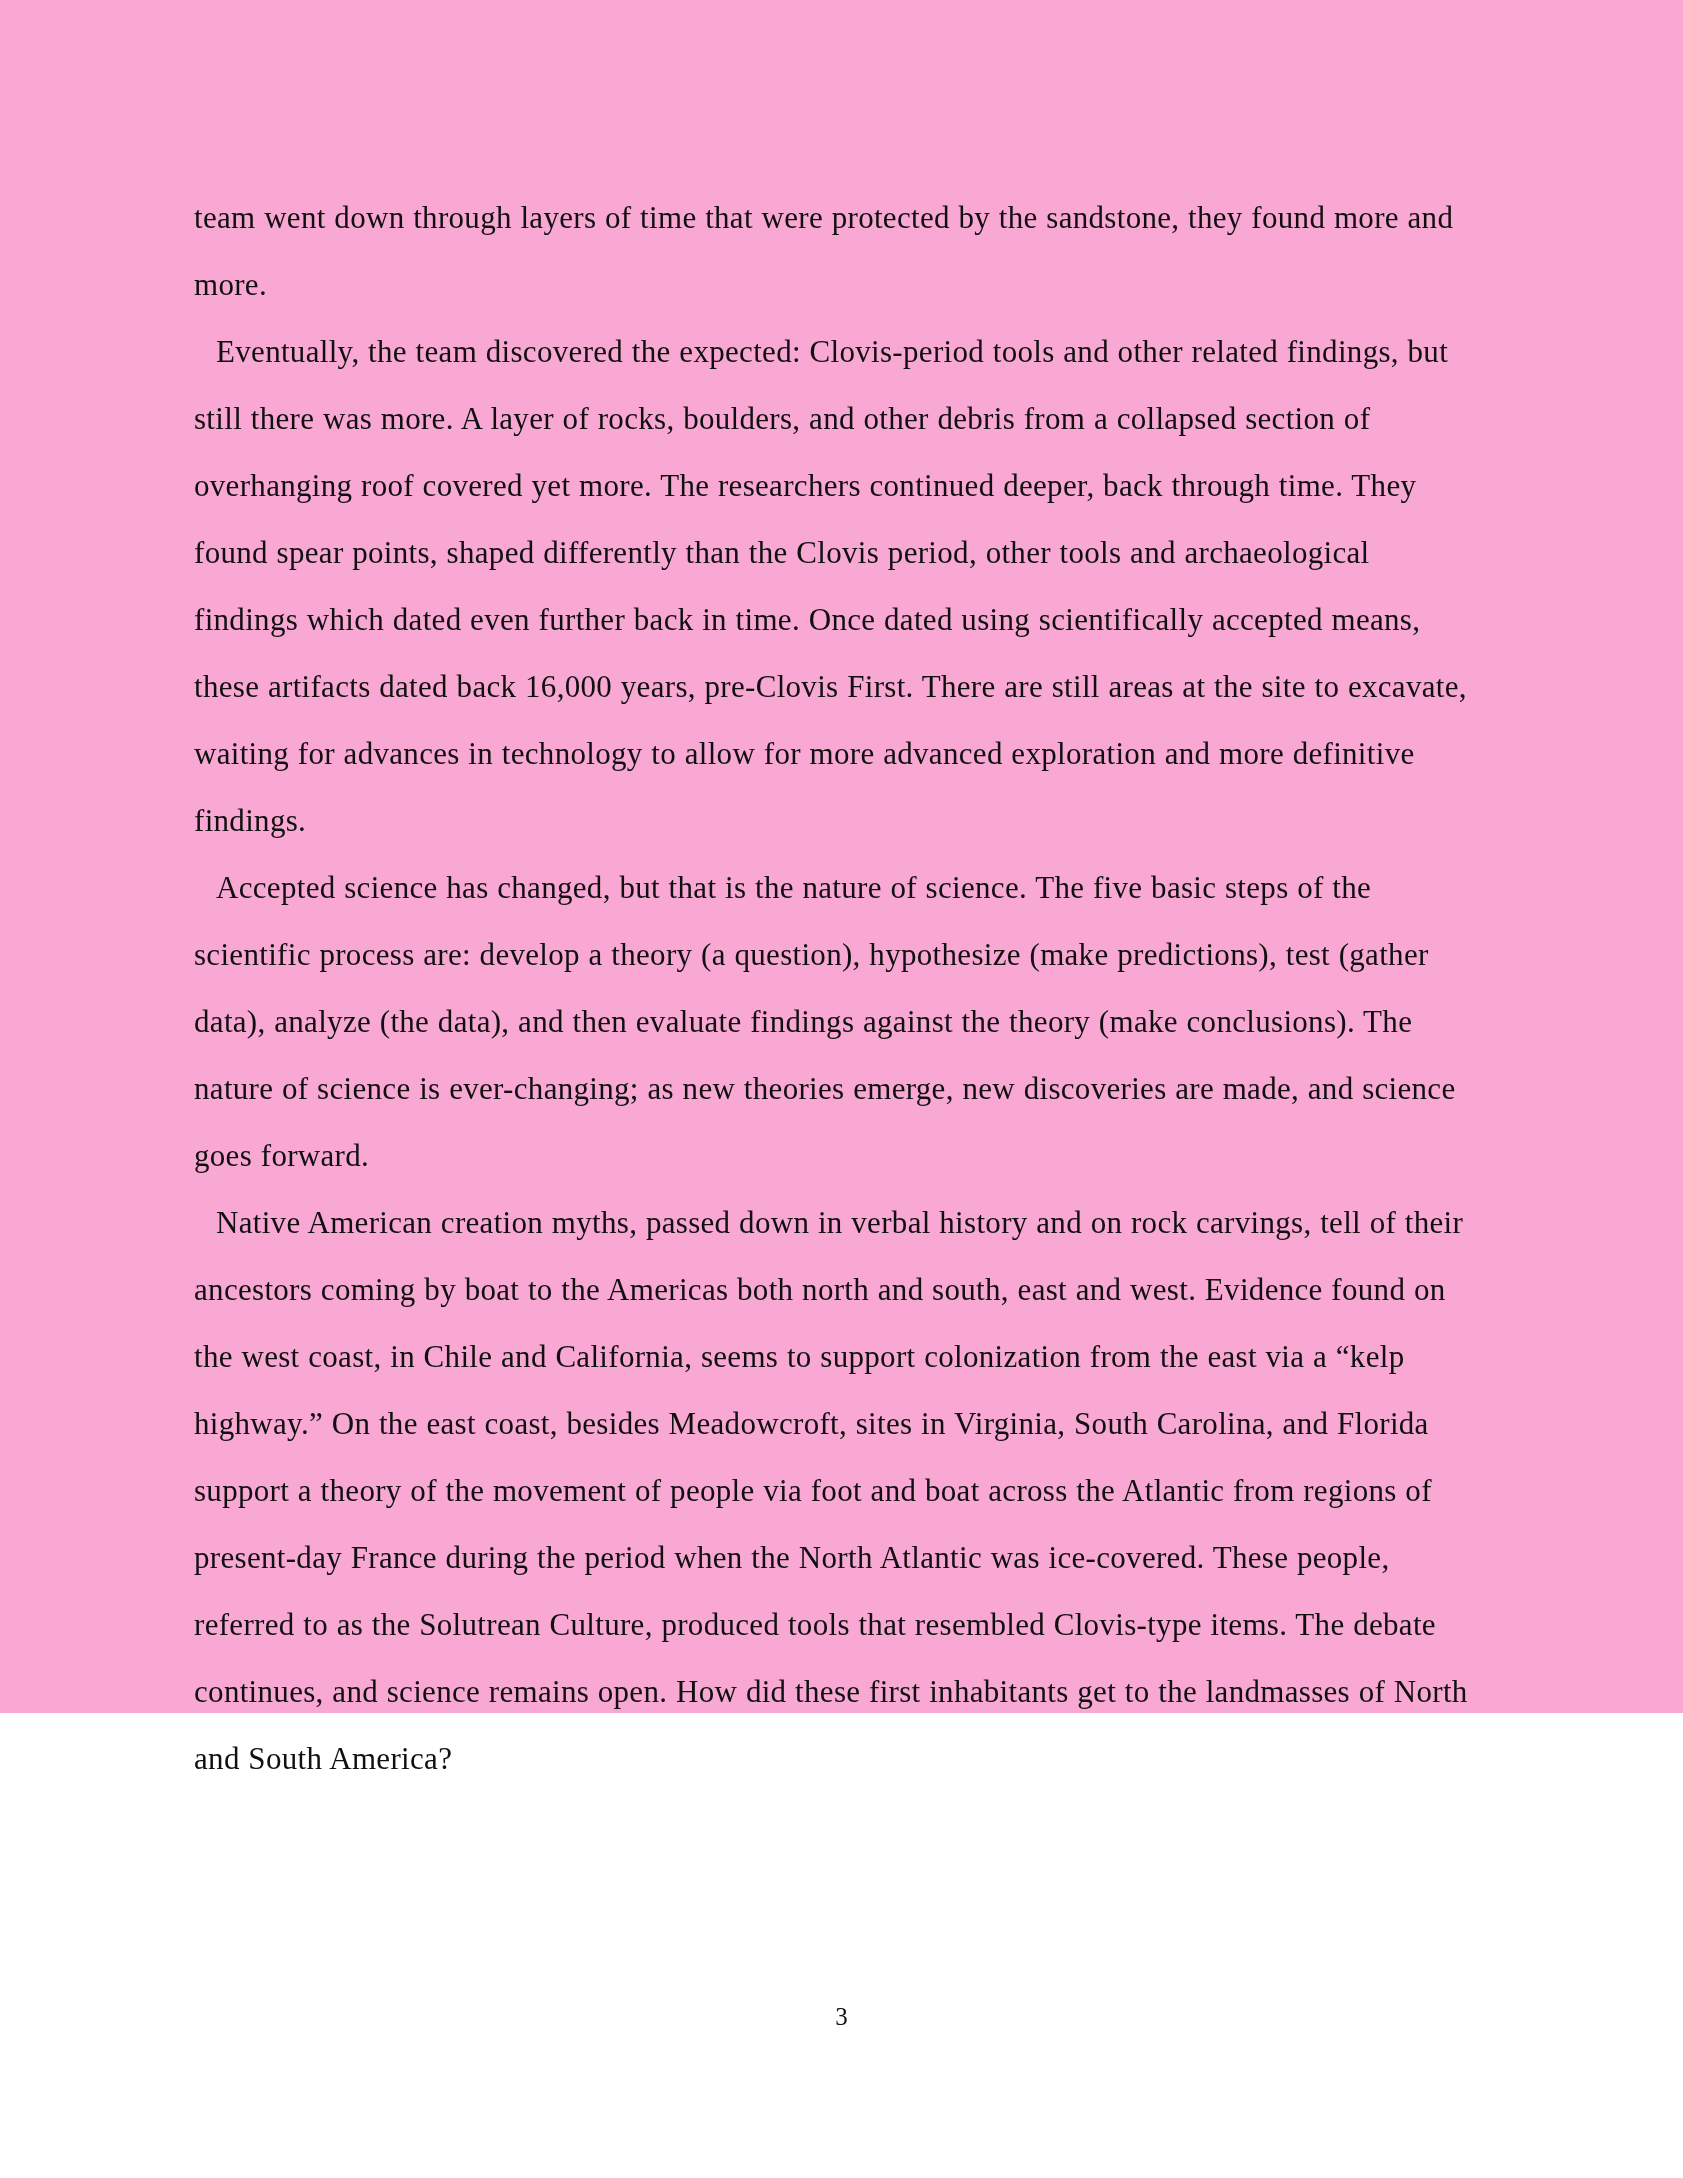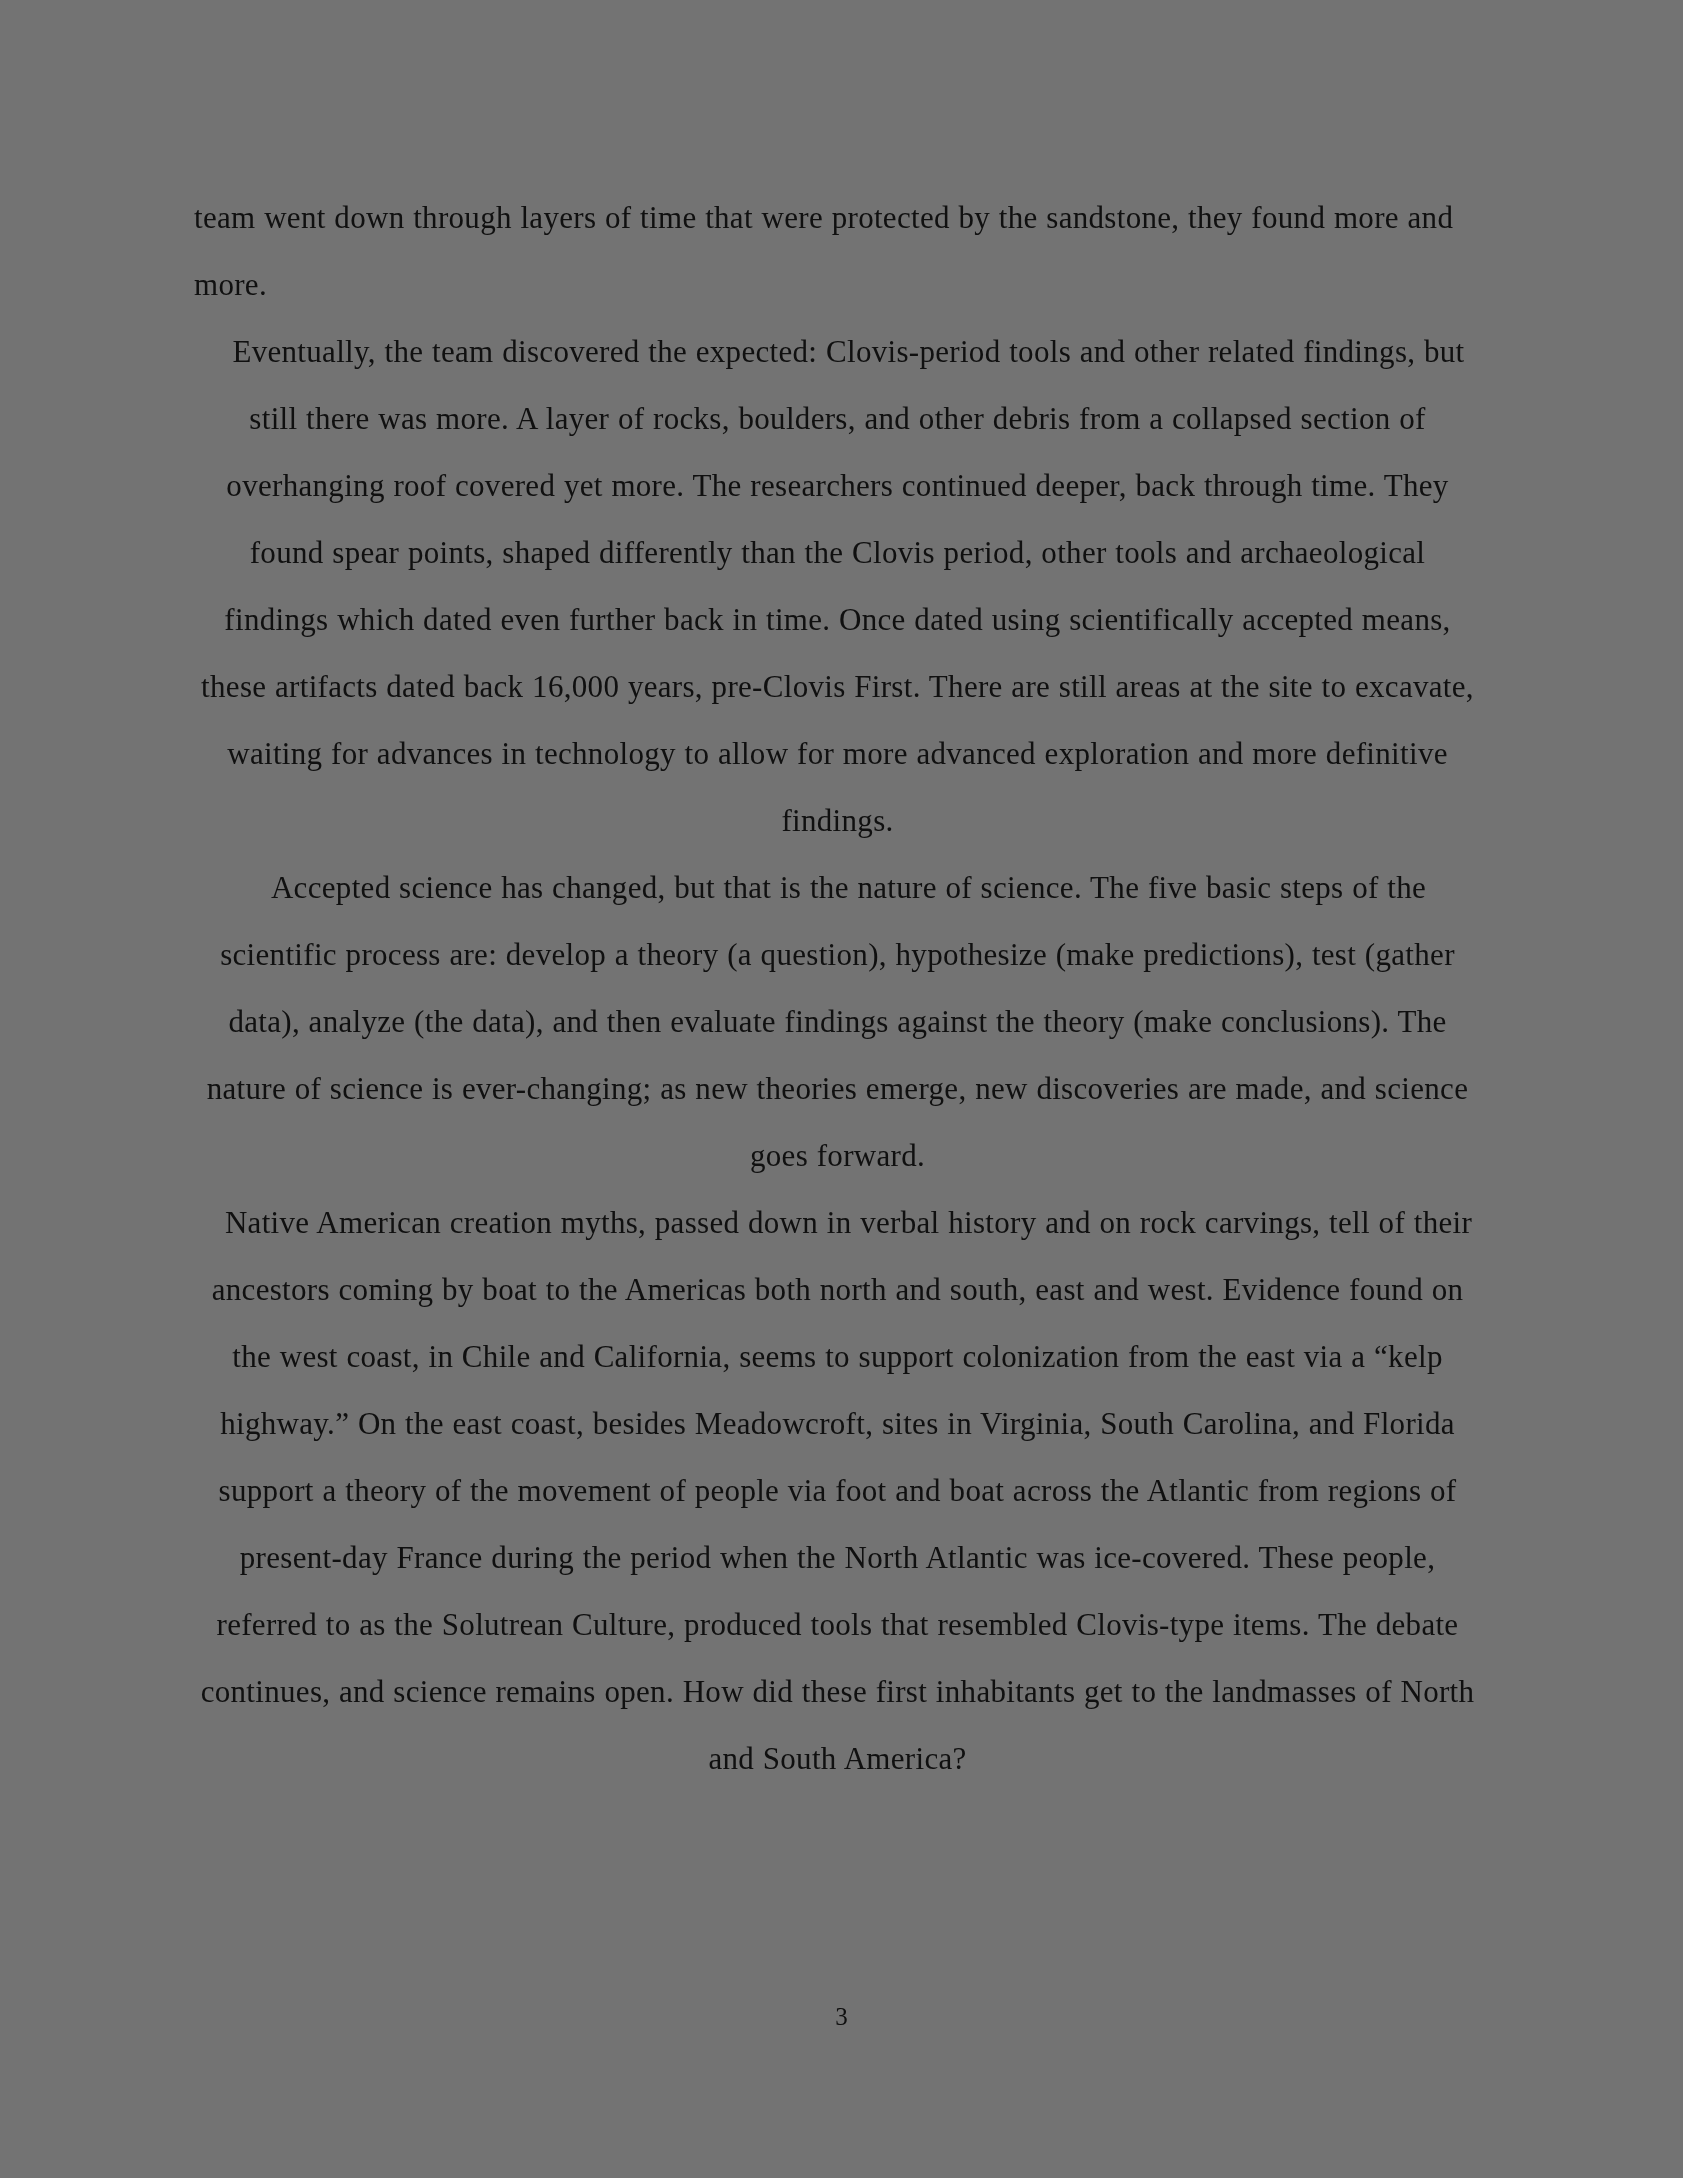--- a/index.html
+++ b/index.html
@@ -13,22 +13,22 @@
     font-family: "Liberation Serif", "DejaVu Serif", serif;
     color: #000000;
     position: relative;
     overflow: hidden;
   }
   .page {
     position: absolute;
     top: 0;
     left: 0;
     width: 1683px;
-    height: 2178px;
-    background: #737373;
+    height: 1713px;
+    background: #f9a8d4;
   }
   .content {
     position: absolute;
     left: 194px;
     top: 184px;
     width: 1287px;
   }
   .para {
     font-size: 31px;
     line-height: 67px;
@@ -36,21 +36,20 @@
     margin: 0 0 0 0;
     letter-spacing: 0.01em;
     word-spacing: 0.02em;
     color: #101010;
   }
   .para + .para {
     margin-top: 0px;
   }
   .para.indent {
     text-indent: 22px;
-    text-align: center;
   }
   .page-number {
     position: absolute;
     left: 0;
     width: 1683px;
     top: 2002px;
     text-align: center;
     font-size: 25px;
     line-height: 30px;
     color: #101010;

